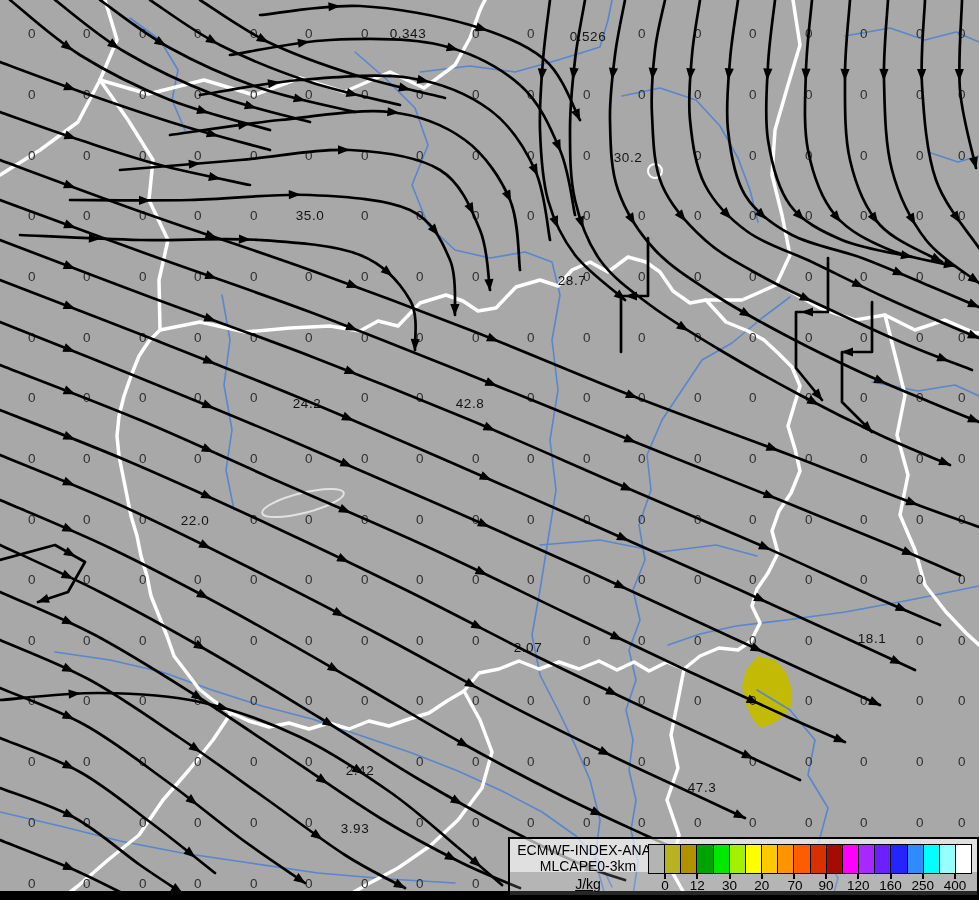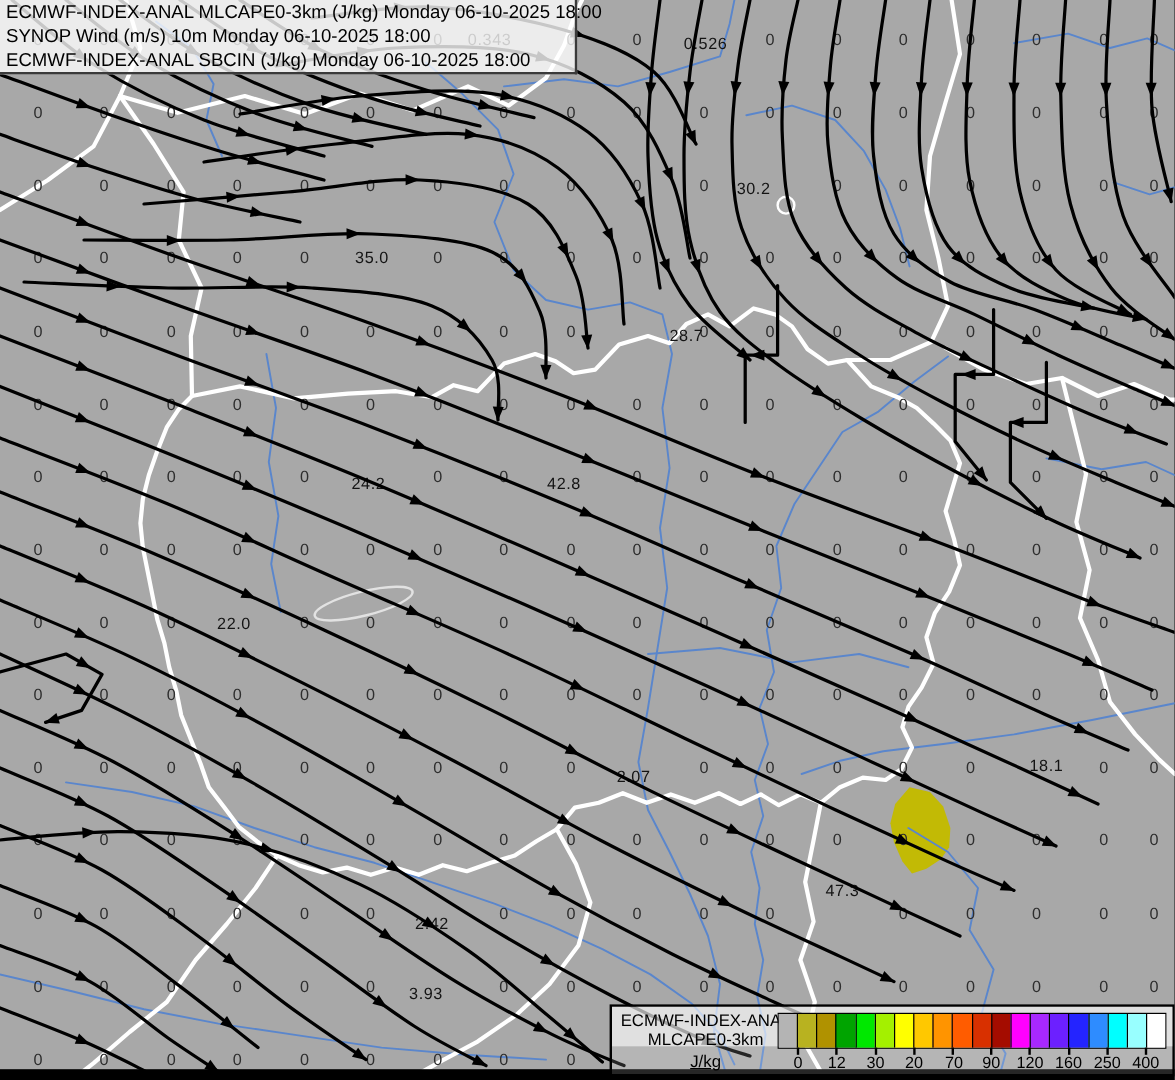--- a/index.html
+++ b/index.html
@@ -314,21 +314,21 @@
       <div class="lbl special" style="left: 588px; top: 36px;">0.526</div>
       <div class="lbl special" style="left: 628px; top: 157px;">30.2</div>
       <div class="lbl special" style="left: 310px; top: 215px;">35.0</div>
       <div class="lbl special" style="left: 528px; top: 280px; margin-left: 44px;">28.7</div>
       <div class="lbl special" style="left: 307px; top: 403px;">24.2</div>
       <div class="lbl special" style="left: 470px; top: 403px;">42.8</div>
       <div class="lbl special" style="left: 195px; top: 520px;">22.0</div>
       <div class="lbl special" style="left: 528px; top: 647px;">2.07</div>
       <div class="lbl special" style="left: 872px; top: 638px;">18.1</div>
       <div class="lbl special" style="left: 360px; top: 770px;">2.42</div>
-      <div class="lbl special" style="left: 702px; top: 742px;">47.3</div>
+      <div class="lbl special" style="left: 702px; top: 787px;">47.3</div>
       <div class="lbl special" style="left: 355px; top: 828px;">3.93</div>
     </div>
   <svg id="flow" class="layer" width="979" height="900" viewBox="0 0 979 900">
       <path d="M10,0C21.7,9.2 53.3,38.3 80,55C106.7,71.7 138.3,87.5 170,100C201.7,112.5 253.3,125.0 270,130" fill="none" stroke="#000000" stroke-width="2.7" stroke-linejoin="round" stroke-linecap="round"></path>
       <polygon points="-1,-4.6 11,0 -1,4.6" fill="#000000" transform="translate(64.2,44.2) rotate(36.2)"></polygon>
       <polygon points="-1,-4.6 11,0 -1,4.6" fill="#000000" transform="translate(198.5,109.8) rotate(17.3)"></polygon>
       <path d="M55,0C66.7,8.7 98.3,36.2 125,52C151.7,67.8 184.2,83.3 215,95C245.8,106.7 294.2,117.5 310,122" fill="none" stroke="#000000" stroke-width="2.7" stroke-linejoin="round" stroke-linecap="round"></path>
       <polygon points="-1,-4.6 11,0 -1,4.6" fill="#000000" transform="translate(110.5,42.7) rotate(34.5)"></polygon>
       <polygon points="-1,-4.6 11,0 -1,4.6" fill="#000000" transform="translate(246.2,105.2) rotate(16.2)"></polygon>
       <path d="M100,0C111.7,8.0 143.3,33.3 170,48C196.7,62.7 229.2,77.3 260,88C290.8,98.7 339.2,108.0 355,112" fill="none" stroke="#000000" stroke-width="2.7" stroke-linejoin="round" stroke-linecap="round"></path>
@@ -538,25 +538,20 @@
       <path d="M0,700C16.7,698.8 66.7,692.7 100,693C133.3,693.3 166.7,694.7 200,702C233.3,709.3 268.3,722.0 300,737C331.7,752.0 364.2,774.0 390,792C415.8,810.0 436.3,829.5 455,845C473.7,860.5 494.2,878.3 502,885" fill="none" stroke="#000000" stroke-width="2.7" stroke-linejoin="round" stroke-linecap="round"></path>
       <polygon points="-1,-4.6 11,0 -1,4.6" fill="#000000" transform="translate(69.7,694.0) rotate(-3.5)"></polygon>
       <polygon points="-1,-4.6 11,0 -1,4.6" fill="#000000" transform="translate(218.6,706.6) rotate(15.2)"></polygon>
       <polygon points="-1,-4.6 11,0 -1,4.6" fill="#000000" transform="translate(354.7,768.1) rotate(32.8)"></polygon>
       <polygon points="-1,-4.6 11,0 -1,4.6" fill="#000000" transform="translate(473.0,860.1) rotate(40.3)"></polygon>
       <path d="M0,560L55,545L85,562L68,592L38,602" fill="none" stroke="#000000" stroke-width="2.7" stroke-linejoin="round" stroke-linecap="round"></path>
       <polygon points="-1,-4.6 11,0 -1,4.6" fill="#000000" transform="translate(66.3,551.4) rotate(29.5)"></polygon>
       <polygon points="-1,-4.6 11,0 -1,4.6" fill="#000000" transform="translate(47.5,598.8) rotate(161.6)"></polygon>
     </svg>
 
-  <div id="titlebox">
-    <div class="tl">ECMWF-INDEX-ANAL MLCAPE0-3km (J/kg) Monday 06-10-2025 18:00</div>
-    <div class="tl">SYNOP Wind (m/s) 10m Monday 06-10-2025 18:00</div>
-    <div class="tl">ECMWF-INDEX-ANAL SBCIN (J/kg) Monday 06-10-2025 18:00</div>
-  </div>
 
   <div id="bottombar"></div>
 
   <div id="legend">
     <div class="bgtop"></div>
     <div class="bgbot"></div>
     <div class="lt" id="lg1">ECMWF-INDEX-ANAL</div>
     <div class="lt" id="lg2">MLCAPE0-3km</div>
     <div class="lt" id="lg3">J/kg</div>
     <div id="cbar">

